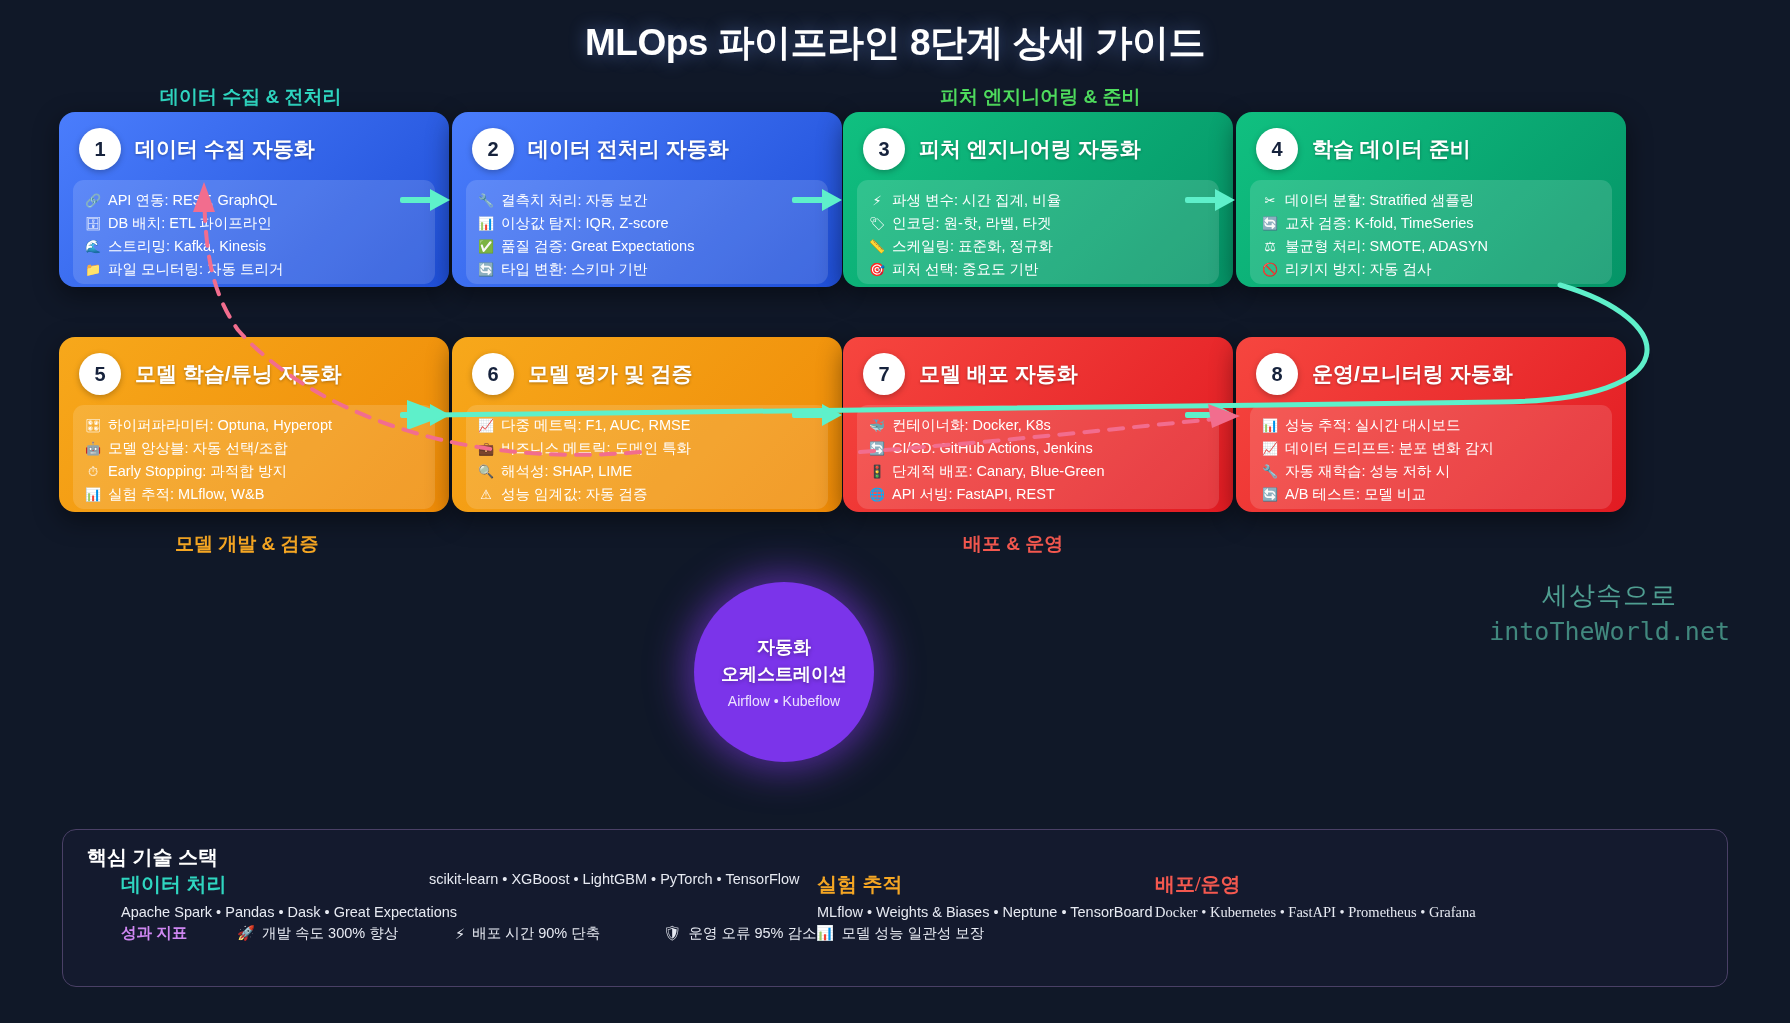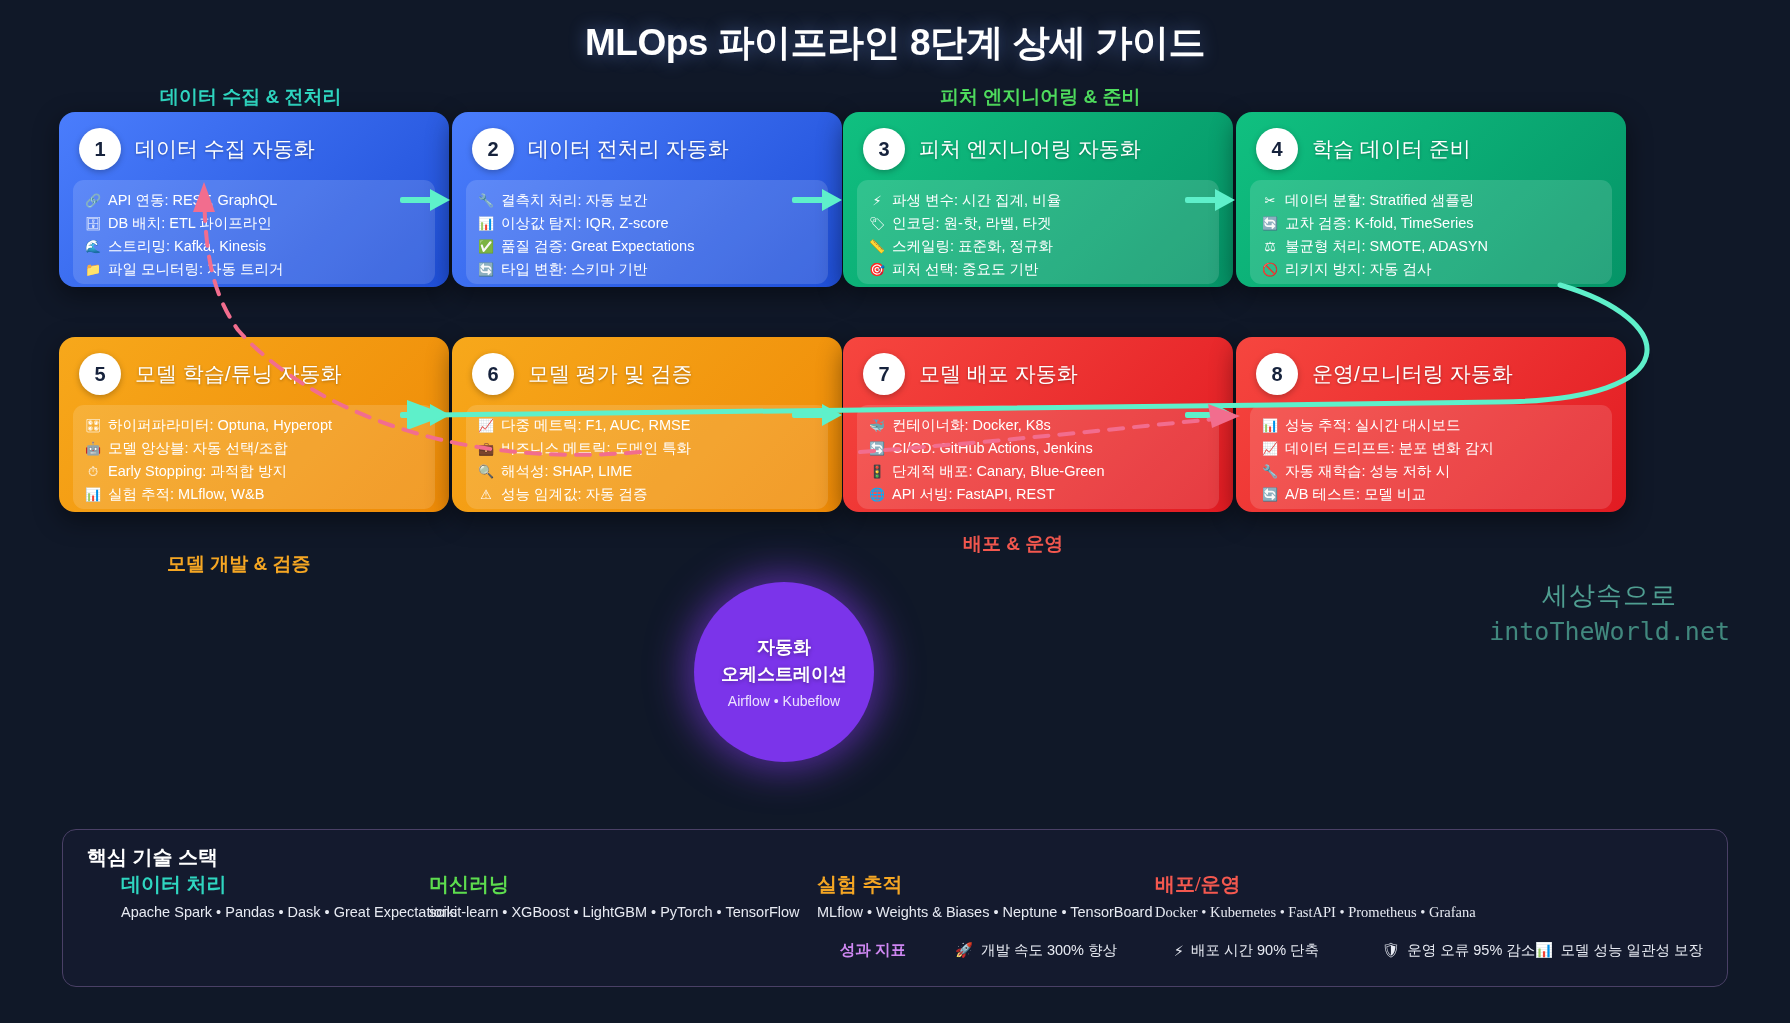--- a/index.html
+++ b/index.html
@@ -47,21 +47,21 @@
   .card-head { display: flex; align-items: center; gap: 14px; height: 50px; padding-left: 6px; }
   .badge {
     width: 42px; height: 42px; border-radius: 50%;
     background: #ffffff; color: #16223c;
     display: flex; align-items: center; justify-content: center;
     font-size: 20px; font-weight: 700;
     flex: 0 0 42px;
     box-shadow: 0 2px 6px rgba(0,0,0,0.25);
   }
   .card-title {
-    font-size: 21px; font-weight: 400; color: #ffffff;
+    font-size: 21px; font-weight: 700; color: #ffffff;
     text-shadow: 0 1px 3px rgba(0,0,0,0.3);
     white-space: nowrap;
   }
   .card-body {
     margin-top: 6px;
     background: rgba(255,255,255,0.14);
     border-radius: 11px;
     padding: 9px 12px 10px 12px;
     height: 104px;
   }
@@ -120,37 +120,37 @@
   #stack h2 { font-size: 20px; color: #ffffff; font-weight: 700; }
   #stack-cols { display: flex; gap: 0; }
   .scol { flex: 0 0 auto; }
   .scol:nth-child(1) { width: 342px; padding-left: 34px; }
   .scol:nth-child(2) { width: 388px; }
   .scol:nth-child(3) { width: 338px; }
   .scol:nth-child(4) { width: 340px; font-family: Liberation Serif, serif; }
   .scol .scat { font-size: 20px; font-weight: 700; margin-bottom: 6px; }
   .scol .sitems { font-size: 14.5px; color: #e7eaf2; white-space: nowrap; }
 
-  #metrics { display: flex; align-items: center; margin-top: 19px; justify-content: flex-end; }
+  #metrics { display: flex; align-items: center; margin-top: 2px; }
   #metrics .mlabel { width: 150px; padding-left: 34px; font-size: 15.5px; font-weight: 700; color: #cf87f2; }
   #metrics .mitem { font-size: 14.5px; color: #e7eaf2; white-space: nowrap; display: flex; align-items: center; gap: 7px; }
   #metrics .mitem:nth-of-type(1) { width: 216px; }
   #metrics .mitem:nth-of-type(2) { width: 218px; }
   #metrics .mitem:nth-of-type(3) { width: 208px; }
 </style>
 </head>
 <body>
 
 <div id="stage">
 
   <div id="title">MLOps 파이프라인 8단계 상세 가이드</div>
 
   <div class="sec-label" id="sl0" style="left: 160px; top: 84px; color: rgb(47, 214, 192);">데이터 수집 &amp; 전처리</div>
   <div class="sec-label" id="sl1" style="left: 940px; top: 84px; color: rgb(79, 221, 94);">피처 엔지니어링 &amp; 준비</div>
-  <div class="sec-label" id="sl2" style="left: 167px; top: 531px; color: rgb(245, 166, 35); margin-top: 20px;">모델 개발 &amp; 검증</div>
+  <div class="sec-label" id="sl2" style="left: 175px; top: 531px; color: rgb(245, 166, 35);">모델 개발 &amp; 검증</div>
   <div class="sec-label" id="sl3" style="left: 963px; top: 531px; color: rgb(244, 88, 79);">배포 &amp; 운영</div>
 
   <div class="card blue" style="left:59px;   top:112px;">
     <div class="card-head">
       <div class="badge">1</div>
       <div class="card-title">데이터 수집 자동화</div>
     </div>
     <div class="card-body">
       <div class="bullet">
           <span class="ico">🔗</span>
@@ -396,21 +396,20 @@
   </div>
 
   <div id="stack">
     <h2>핵심 기술 스택</h2>
     <div id="stack-cols">
       <div class="scol">
         <div class="scat" id="sc0" style="color: rgb(47, 214, 192);">데이터 처리</div>
         <div class="sitems">Apache Spark • Pandas • Dask • Great Expectations</div>
       </div>
       <div class="scol">
-        <div class="scat" id="sc1" style="color: rgb(93, 220, 78);">머신러닝</div>
         <div class="sitems">scikit-learn • XGBoost • LightGBM • PyTorch • TensorFlow</div>
       </div>
       <div class="scol">
         <div class="scat" id="sc2" style="color: rgb(245, 166, 35);">실험 추적</div>
         <div class="sitems">MLflow • Weights &amp; Biases • Neptune • TensorBoard</div>
       </div>
       <div class="scol">
         <div class="scat" id="sc3" style="color: rgb(244, 88, 79);">배포/운영</div>
         <div class="sitems">Docker • Kubernetes • FastAPI • Prometheus • Grafana</div>
       </div>

